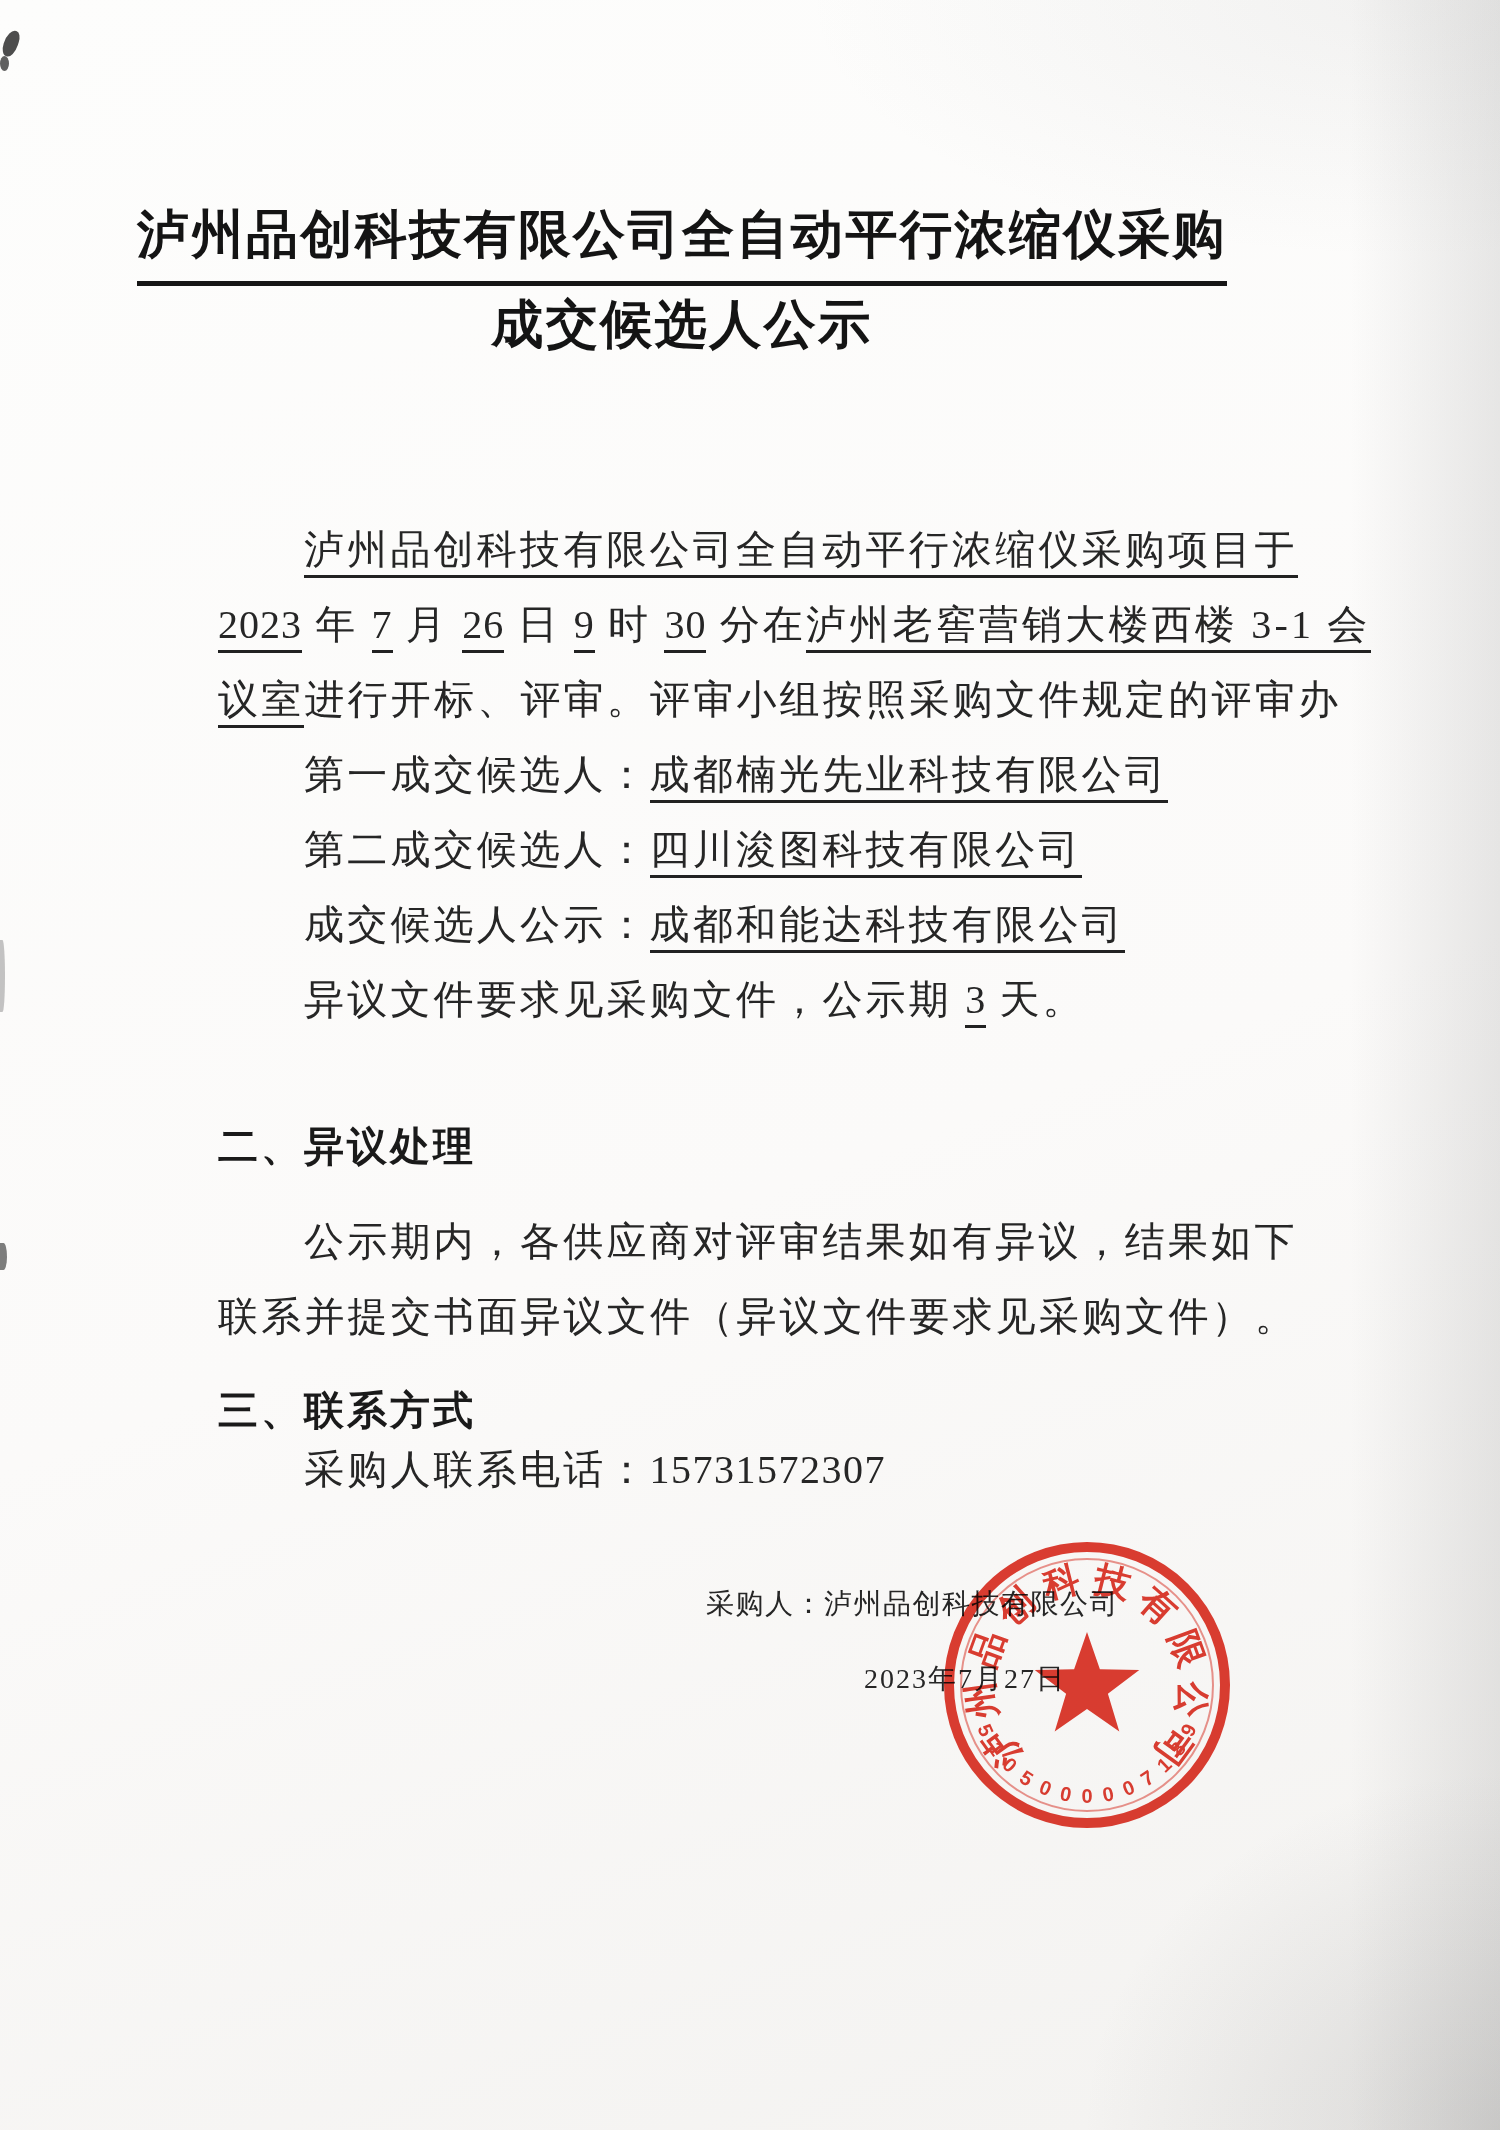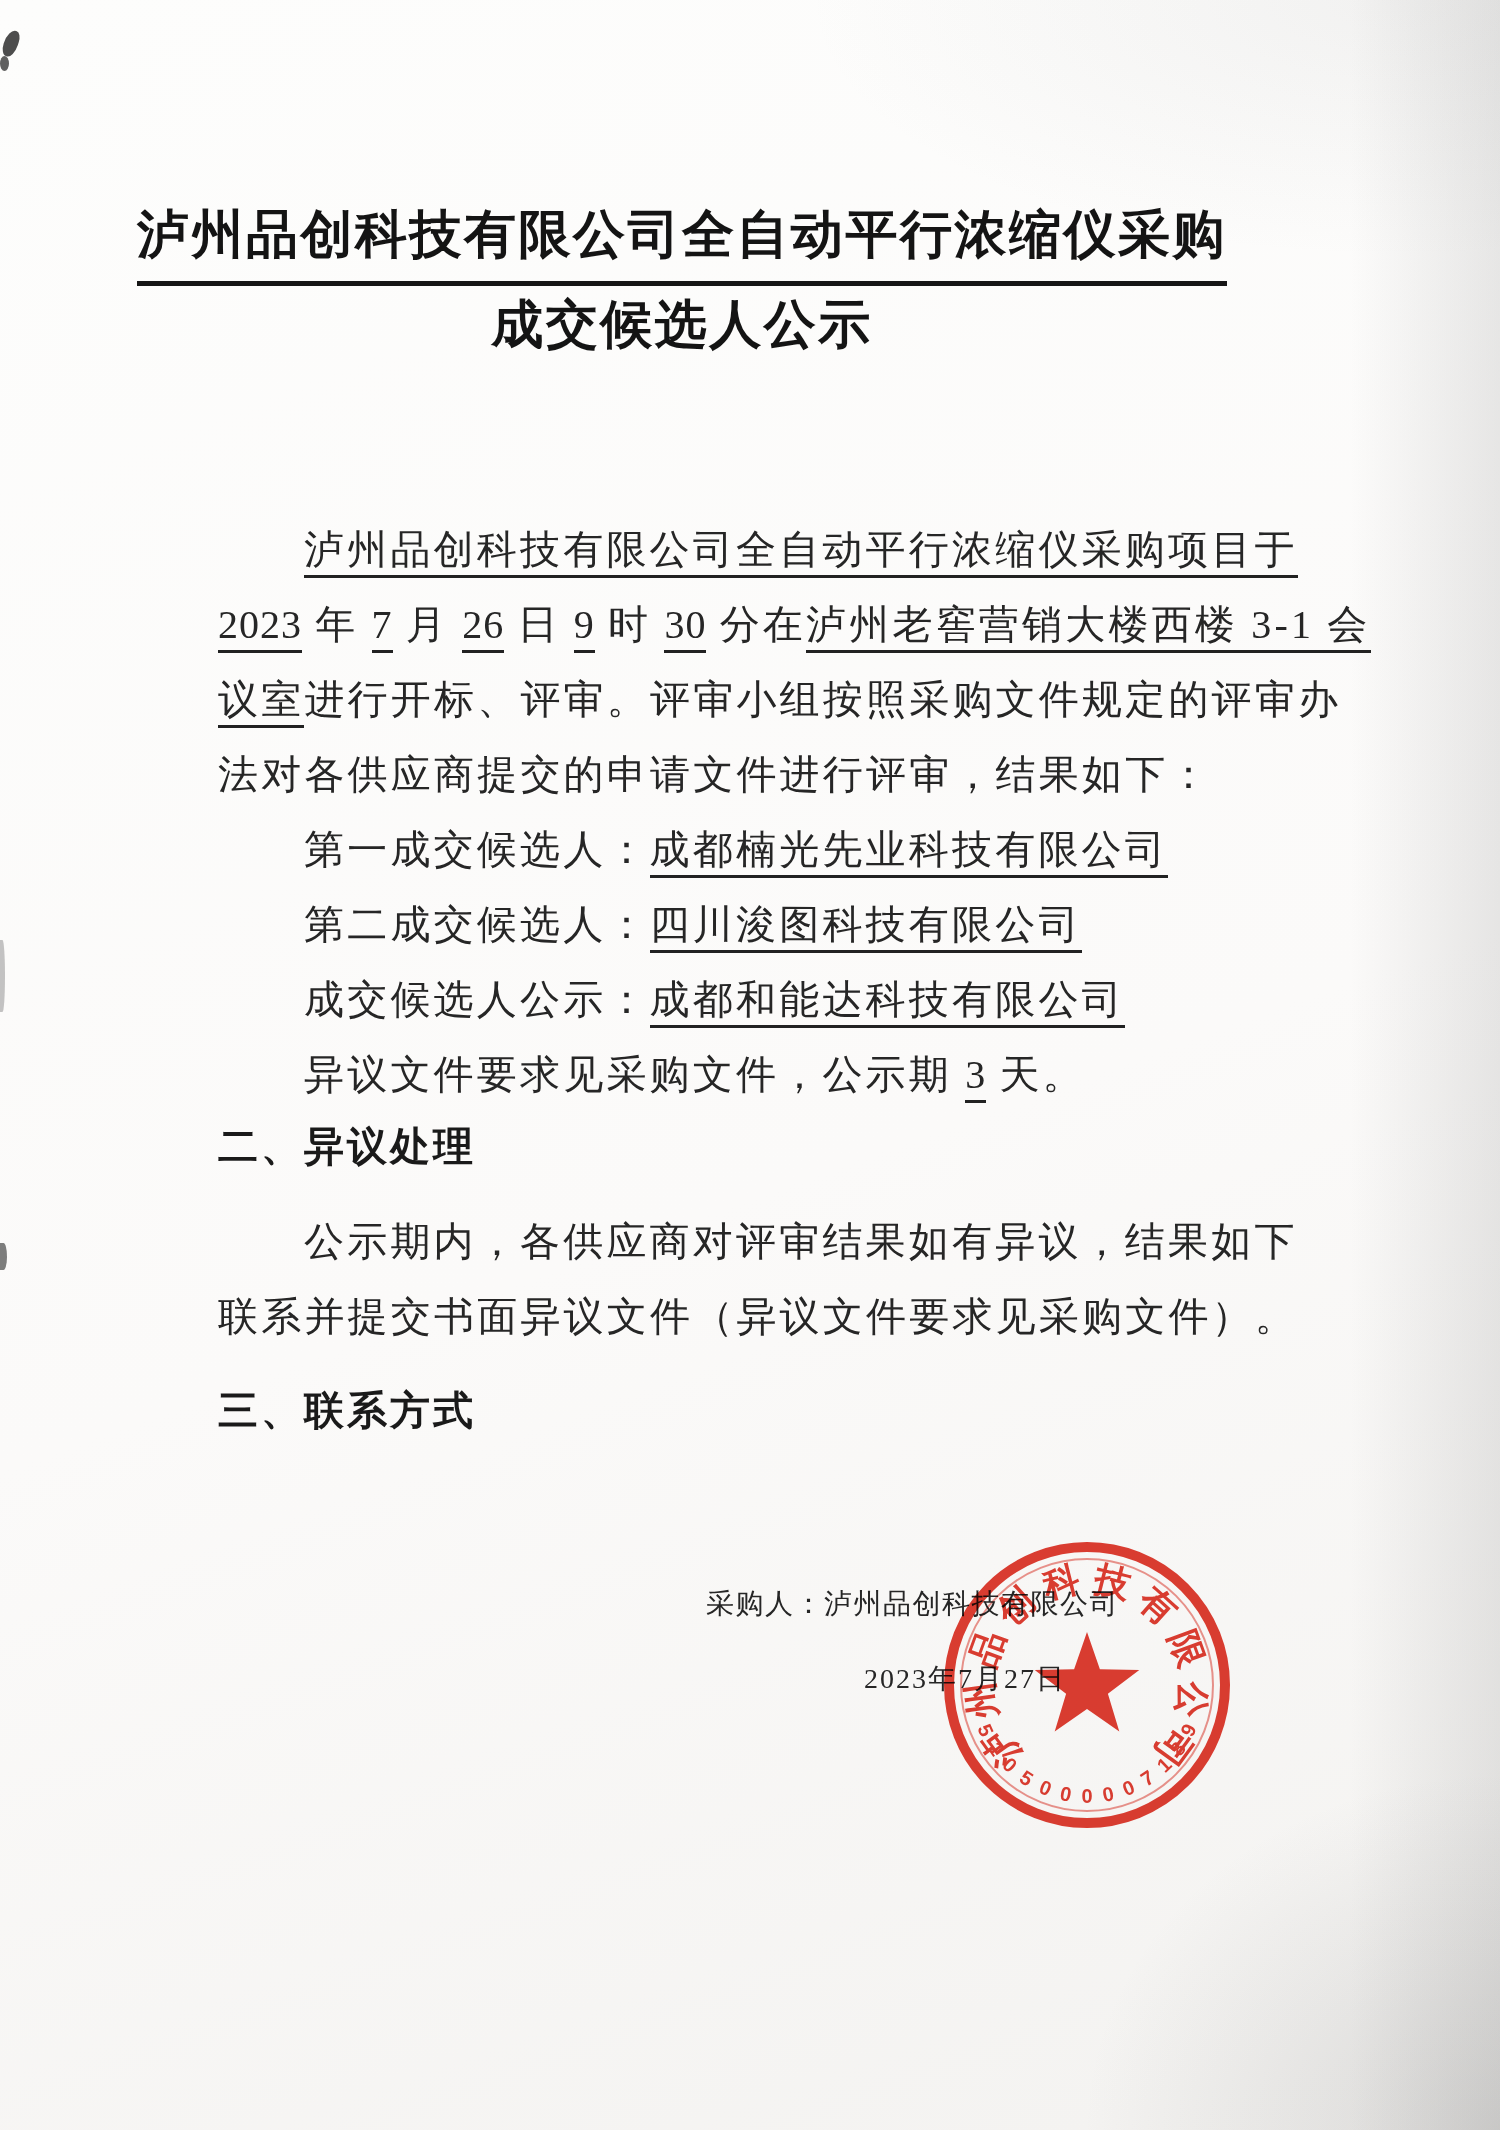--- a/index.html
+++ b/index.html
@@ -88,34 +88,36 @@
 
   <div class="title">
     <span class="tl1">泸州品创科技有限公司全自动平行浓缩仪采购</span><br>
     <span class="tl2">成交候选人公示</span>
   </div>
 
   <div class="bodyblock" id="para1">
       <div class="bline indent"><span class="u">泸州品创科技有限公司全自动平行浓缩仪采购项目于</span></div>
       <div class="bline"><span class="u num">2023</span><span> 年 </span><span class="u num">7</span><span> 月 </span><span class="u num">26</span><span> 日 </span><span class="u num">9</span><span> 时 </span><span class="u num">30</span><span> 分在</span><span class="u">泸州老窖营销大楼西楼 3-1 会</span></div>
       <div class="bline"><span class="u">议室</span><span>进行开标、评审。评审小组按照采购文件规定的评审办</span></div>
-      <div class="bline"><span>法对各供应商提交的申请文件进行评审，结果如下：</span></div>
       <div class="bline indent"><span>第一成交候选人：</span><span class="u">成都楠光先业科技有限公司</span></div>
       <div class="bline indent"><span>第二成交候选人：</span><span class="u">四川浚图科技有限公司</span></div>
       <div class="bline indent"><span>成交候选人公示：</span><span class="u">成都和能达科技有限公司</span></div>
       <div class="bline indent"><span>异议文件要求见采购文件，公示期 </span><span class="u num">3</span><span> 天。</span></div>
     </div>
 
   <div class="heading" id="h2">二、异议处理</div>
   <div class="bodyblock" id="para2">
       <div class="bline indent"><span>公示期内，各供应商对评审结果如有异议，结果如下</span></div>
       <div class="bline"><span>联系并提交书面异议文件（异议文件要求见采购文件）。</span></div>
     </div>
 
   <div class="heading" id="h3">三、联系方式</div>
+  <div class="bodyblock bline" id="contact">
+    <span>采购人联系电话：</span><span class="phone">15731572307</span>
+  </div>
 
   <div class="sig-line" id="sig-buyer">采购人：泸州品创科技有限公司</div>
   <div class="sig-line" id="sig-date">2023年7月27日</div>
 
   <svg id="stamp" viewBox="0 0 300 300" xmlns="http://www.w3.org/2000/svg">
     <circle id="stamp-outer-ring" cx="150" cy="150" r="138" fill="none" stroke-width="10" stroke="#dd2d20"></circle>
     <circle id="stamp-inner-ring" cx="150" cy="150" r="126" fill="none" stroke-width="2" opacity="0.55" stroke="#dd2d20"></circle>
     <polygon id="stamp-star" points="150,97 162.9,134.2 202.3,135 170.9,158.8 182.3,196.5 150,174 117.7,196.5 129.1,158.8 97.7,135 137.1,134.2" fill="#dd2d20"></polygon>
     <g id="stamp-company-arc">
         <text x="150" y="56" class="stamp-char" fill="#dd2d20" transform="rotate(-126 150 150)">泸</text>

